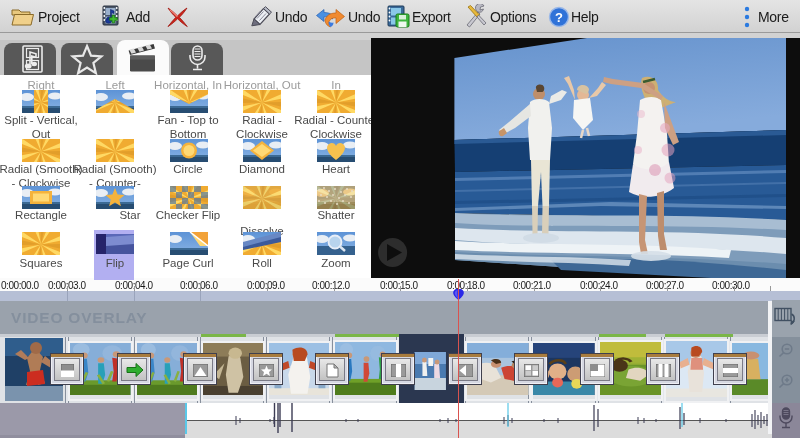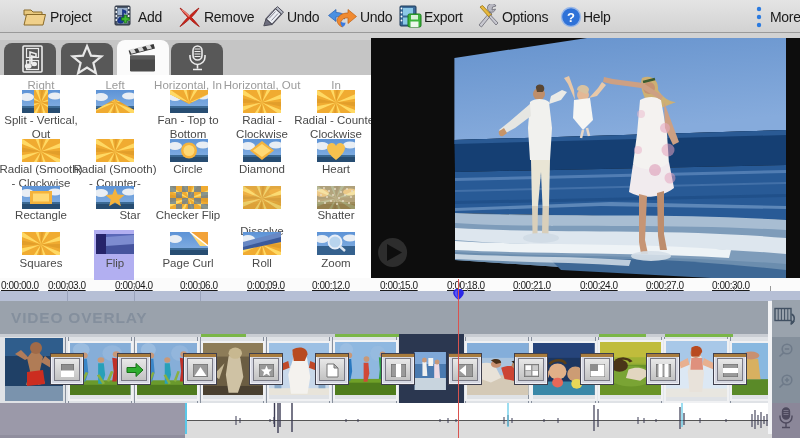--- a/index.html
+++ b/index.html
@@ -1,37 +1,37 @@
 <!DOCTYPE html>
 <html><head>
 <meta charset="utf-8">
 <style>
 html,body{margin:0;padding:0;}
 *{box-sizing:border-box;}
 #app{position:relative;width:800px;height:438px;overflow:hidden;font-family:"Liberation Sans",sans-serif;background:#0a0a0a;}
 .abs{position:absolute;}
 
 #toolbar{left:0;top:0;width:800px;height:33px;background:linear-gradient(#e4e4e4,#d2d2d2);border-bottom:1px solid #9a9a9a;}
-.tbi{position:absolute;top:0;height:33px;display:flex;align-items:center;margin-left:12px;}
+.tbi{position:absolute;top:0;height:33px;display:flex;align-items:center;}
 .tbl{font-size:14px;letter-spacing:-0.3px;color:#1a1a1a;}
 
 #midstrip{left:0;top:33px;width:800px;height:7px;background:#d2d2d2;}
 #tabbar{left:0;top:40px;width:371px;height:35px;background:#c5c5c5;}
 .tab{position:absolute;top:3px;width:52px;height:32px;background:#585858;border-radius:8px 8px 0 0;}
 .tab.active{background:#fbfbfb;top:0;height:35px;}
 #grid{left:0;top:75px;width:371px;height:204px;background:#fff;overflow:hidden;}
 .th{position:absolute;width:38px;height:23px;}
 .glabel{position:absolute;width:100px;font-size:11.5px;line-height:13.5px;color:#4a4a4a;text-align:center;white-space:nowrap;}
 .glabel.cut{color:#9b9b9b;}
 #flipsel{position:absolute;left:94px;top:155px;width:40px;height:49px;background:#b2aff1;}
 
 #preview{left:371px;top:38px;width:429px;height:241px;background:#0d0d0d;overflow:hidden;}
 
 #ruler{left:0;top:278px;width:800px;height:13px;background:#fbfbfb;}
-.rl{position:absolute;top:2px;font-size:10px;letter-spacing:-0.45px;color:#1a1a1a;text-decoration:underline;}
+.rl{position:absolute;top:2px;font-size:10px;letter-spacing:-0.45px;color:#1a1a1a;}
 .tick{position:absolute;top:8px;width:1px;height:5px;background:#999;}
 #bluestrip{left:0;top:291px;width:800px;height:10px;background:#b6bfd5;}
 
 #oband{left:0;top:301px;width:772px;height:36px;background:#9aa2ac;}
 #oband .t{position:absolute;left:11px;top:8px;font-size:15.5px;font-weight:bold;letter-spacing:0.8px;color:#848f9d;}
 
 #track{left:0;top:337px;width:772px;height:66px;background:#dfe2e6;}
 #tracktop{left:0;top:334px;width:772px;height:3px;background:#c9cdd3;}
 .sep{position:absolute;top:0;width:4px;height:66px;background:#e4e7ec;border-left:1px solid #878f9c;border-right:1px solid #878f9c;}
 .clip{position:absolute;}
@@ -109,21 +109,20 @@
           <path d="M16 15 h3 v-3 h3 v3 h3 v3 h-3 v3 h-3 v-3 h-3 z" transform="translate(-2,1) scale(0.85)" fill="#44bb33" stroke="#1a7a14" stroke-width="1"></path>
         </svg>
       </div>
 <div class="tbi tbl" style="left:126px">Add</div>
 <div class="tbi" style="left:165px">
         <svg width="25" height="24" viewBox="0 0 25 24">
           <path d="M3 3 C7 5.5 10 8.5 12.5 11 C15 8.5 18 5.5 22 3 C19.5 7 16.8 10 14.4 12.3 C17 15 20 18.5 22.3 21.6 C18.5 19.2 15.2 16.4 12.6 13.8 C10 16.4 6.6 19.2 3 21.6 C5.3 18.5 8.2 15 10.8 12.3 C8.4 10 5.5 7 3 3 z" fill="#cc231a" stroke="#a01810" stroke-width="0.8"></path>
           <path d="M4.8 4.8 C7.5 6.8 10.2 9.4 12.5 11.6" stroke="#ef8478" stroke-width="1.4" fill="none"></path>
         </svg>
       </div>
-<div class="tbi tbl" style="left:192px">Remove</div>
 <div class="tbi" style="left:249px">
         <svg width="24" height="24" viewBox="0 0 24 24">
           <path d="M5 14 L14.5 3.5 L20.5 9 L11 19.5 z" fill="#eceff4" stroke="#4c4c58" stroke-width="1.2"></path>
           <path d="M8 13.5 l6.5-7 M10.5 15.5 l6.5-7 M6.5 11.5 l5-5.5" stroke="#8a8a9a" stroke-width="1"></path>
           <path d="M5 14 L2.8 20.8 L11 19.5 z" fill="#6e6e7e" stroke="#4c4c58" stroke-width="1"></path>
           <path d="M14.5 3.5 l2-1.8 6 5.5 -2 1.8 z" fill="#b8bcc8" stroke="#4c4c58" stroke-width="1"></path>
         </svg>
       </div>
 <div class="tbi tbl" style="left:275px">Undo</div>
 <div class="tbi" style="left:315px">

